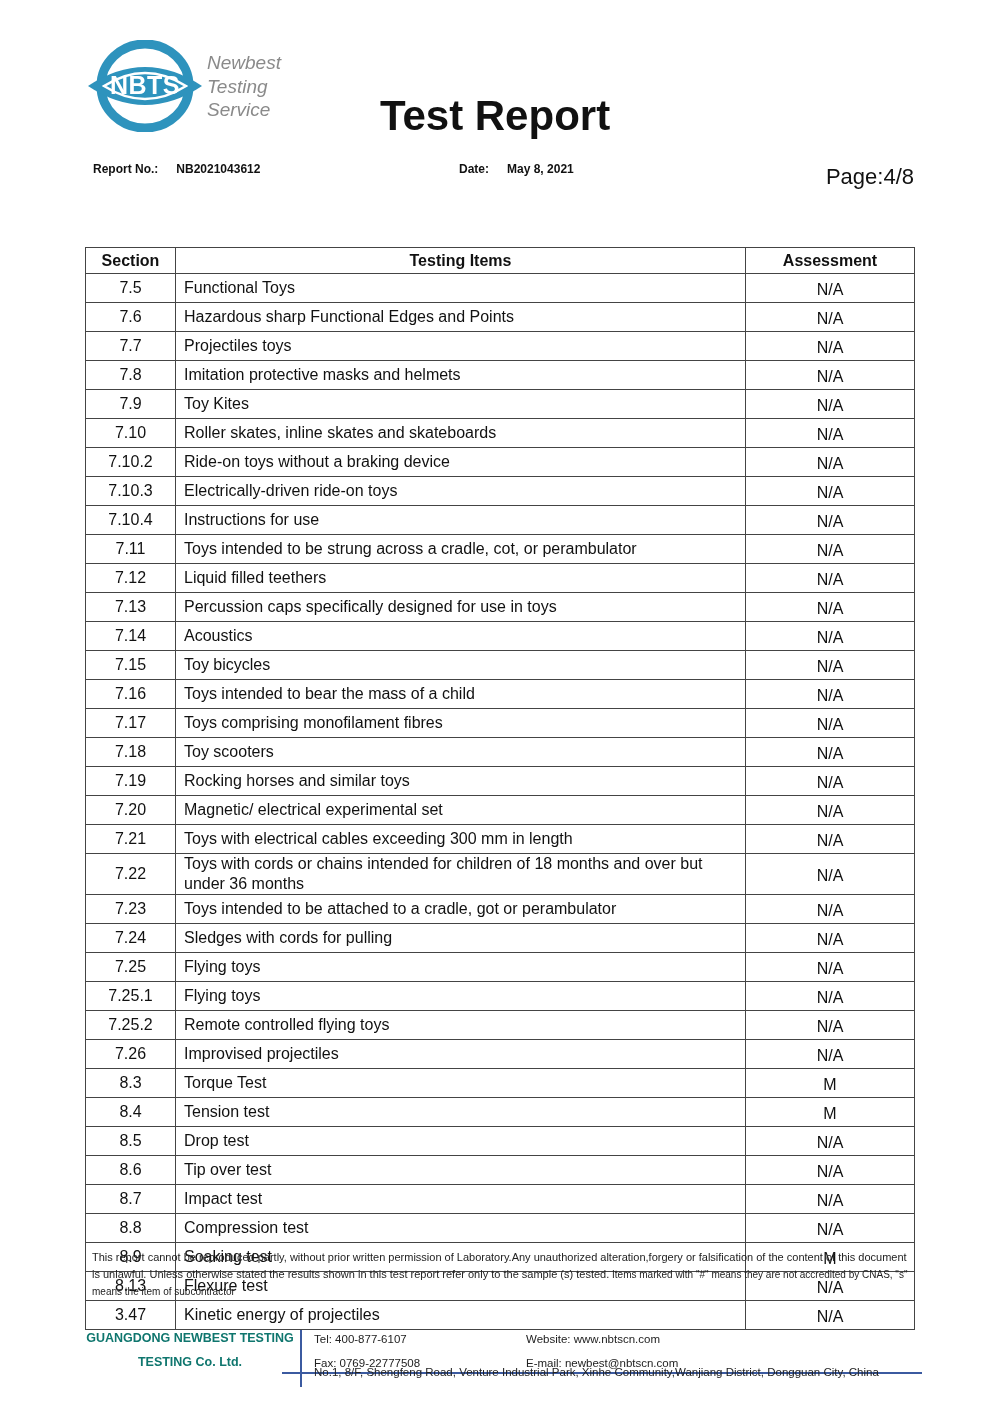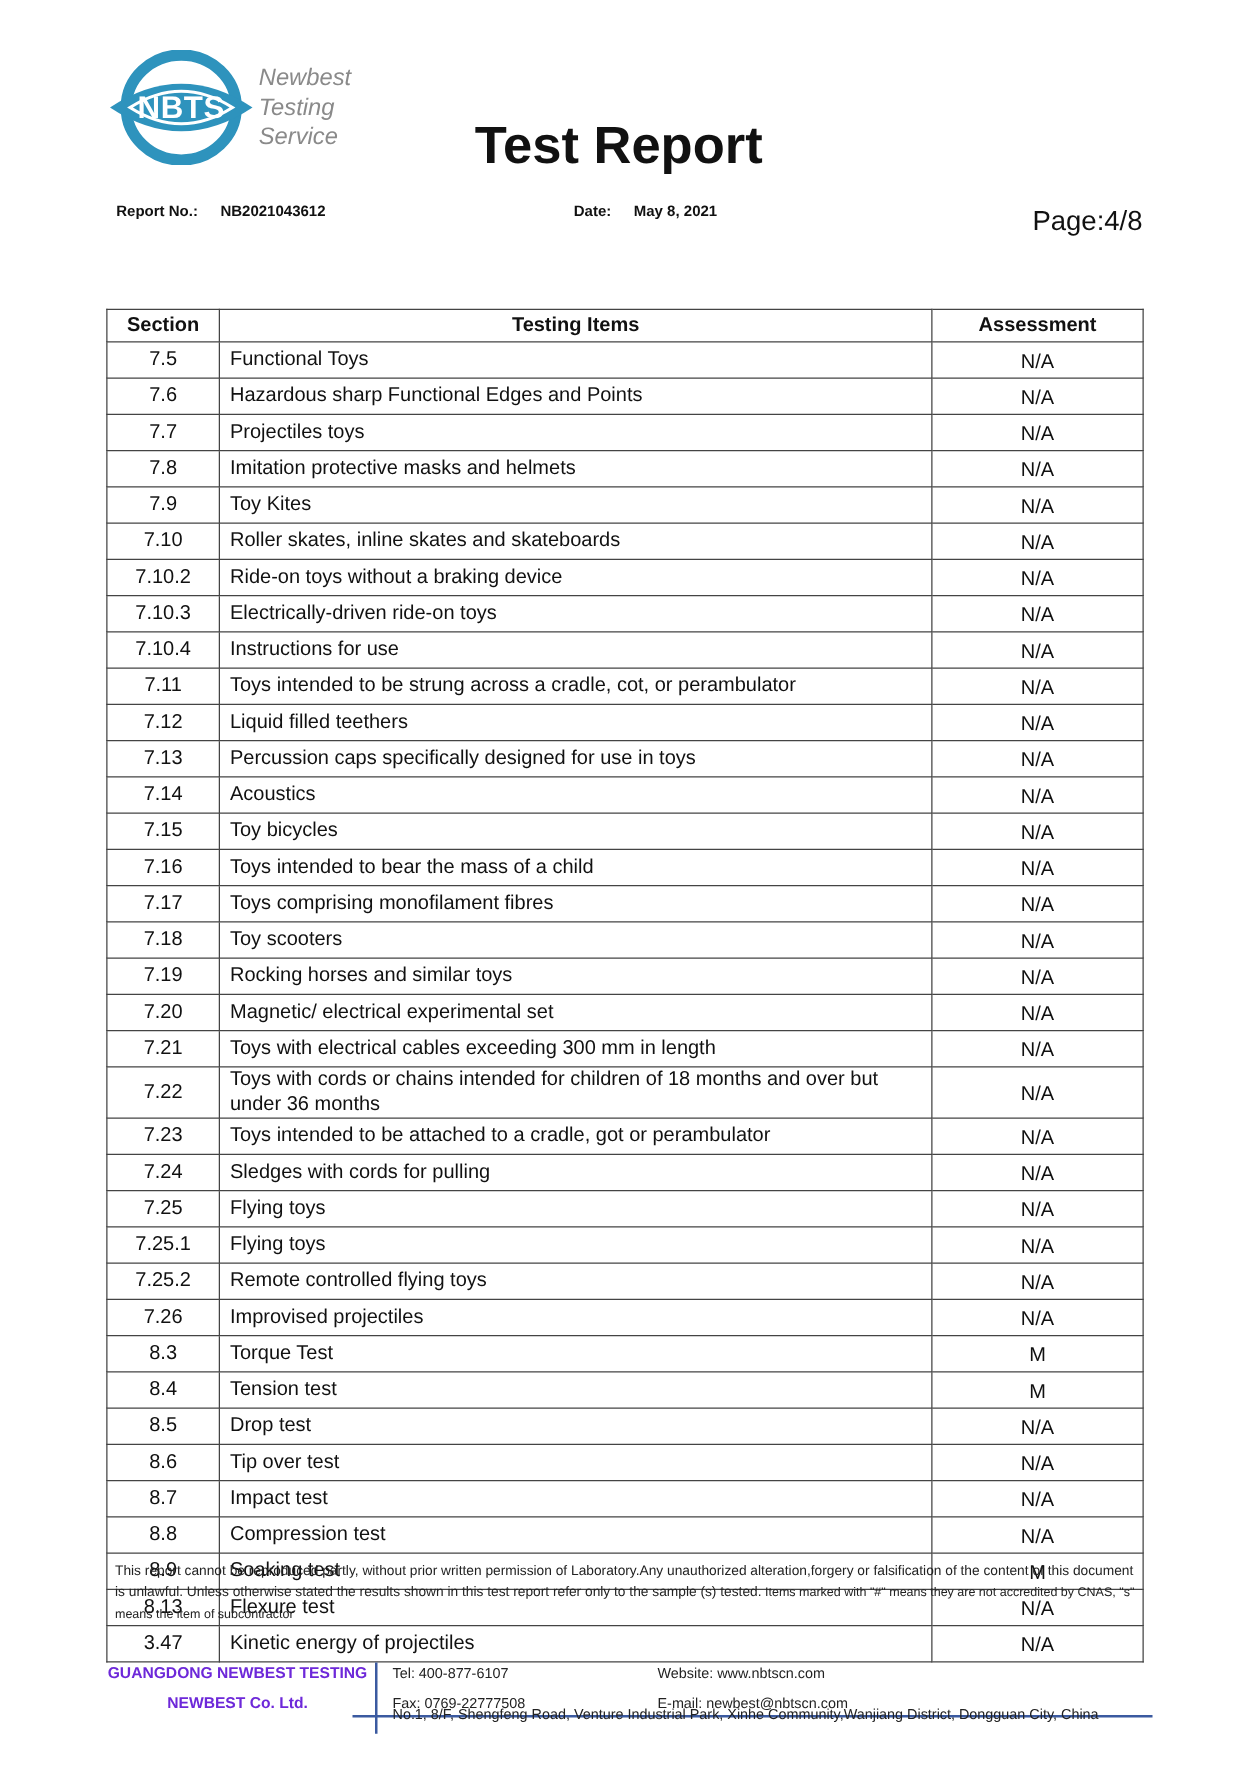--- a/index.html
+++ b/index.html
@@ -21,21 +21,21 @@
   table.report td { height: 25px; }
   td.sec { width: 89px; text-align: center; }
   td.item { padding-left: 8px !important; text-align: left; line-height: 20px; }
   td.assess { width: 168px; text-align: center; padding-top: 3px !important; }
   th.sec { width: 89px; }
   th.assess { width: 168px; }
 
   .disclaimer { position: absolute; left: 92px; top: 1249px; width: 820px; font-size: 11px; line-height: 17px; color: #222; }
   .disclaimer .small { font-size: 10px; }
 
-  .company { position: absolute; left: 86px; top: 1326px; width: 208px; text-align: center; font-size: 12.5px; font-weight: bold; color: #6d28d9; line-height: 24px; }
+  .company { position: absolute; left: 86px; top: 1326px; width: 208px; text-align: center; font-size: 12.5px; font-weight: bold; color: #0f766e; line-height: 24px; }
   .vline { position: absolute; left: 300px; top: 1330px; width: 1.5px; height: 57px; background: #3b5aa0; }
   .hline { position: absolute; left: 282px; top: 1372px; width: 640px; height: 1.5px; background: #3b5aa0; }
   .contact { position: absolute; font-size: 11.5px; color: #222; white-space: nowrap; }
 </style>
 </head>
 <body>
 
 <svg class="logo" viewBox="0 0 118 92">
   <ellipse cx="59" cy="46" rx="44" ry="42" fill="none" stroke="#2e93bd" stroke-width="9"></ellipse>
   <path d="M2 46 Q59 8 116 46 Q59 84 2 46 Z" fill="#2e93bd"></path>
@@ -249,21 +249,21 @@
       </tr>
     </tbody>
 </table>
 
 <div class="disclaimer">
   <span>This report cannot be reproduced partly, without prior written permission of Laboratory.Any unauthorized alteration,forgery or falsification of the content of this document is unlawful. Unless otherwise stated the results shown in this test report refer only to the sample (s)   tested.</span><span class="small"> Items marked with "#" means they are not accredited by CNAS, "s" means the item of subcontractor</span>
 </div>
 
 <div class="company">
   <div>GUANGDONG NEWBEST TESTING</div>
-  <div>NEWBEST Co. Ltd.</div>
+  <div>TESTING Co. Ltd.</div>
 </div>
 <div class="vline"></div>
 <div class="hline"></div>
 
 <div class="contact" style="left:314px; top:1366px;">No.1, 8/F, Shengfeng Road, Venture Industrial Park, Xinhe Community,Wanjiang District, Dongguan City, China</div>
 <div class="contact" style="left:314px; top:1333px;">Tel:  400-877-6107</div>
 <div class="contact" style="left:526px; top:1333px;">Website:  www.nbtscn.com</div>
 <div class="contact" style="left:314px; top:1357px;">Fax:  0769-22777508</div>
 <div class="contact" style="left:526px; top:1357px;">E-mail:  newbest@nbtscn.com</div>
 

